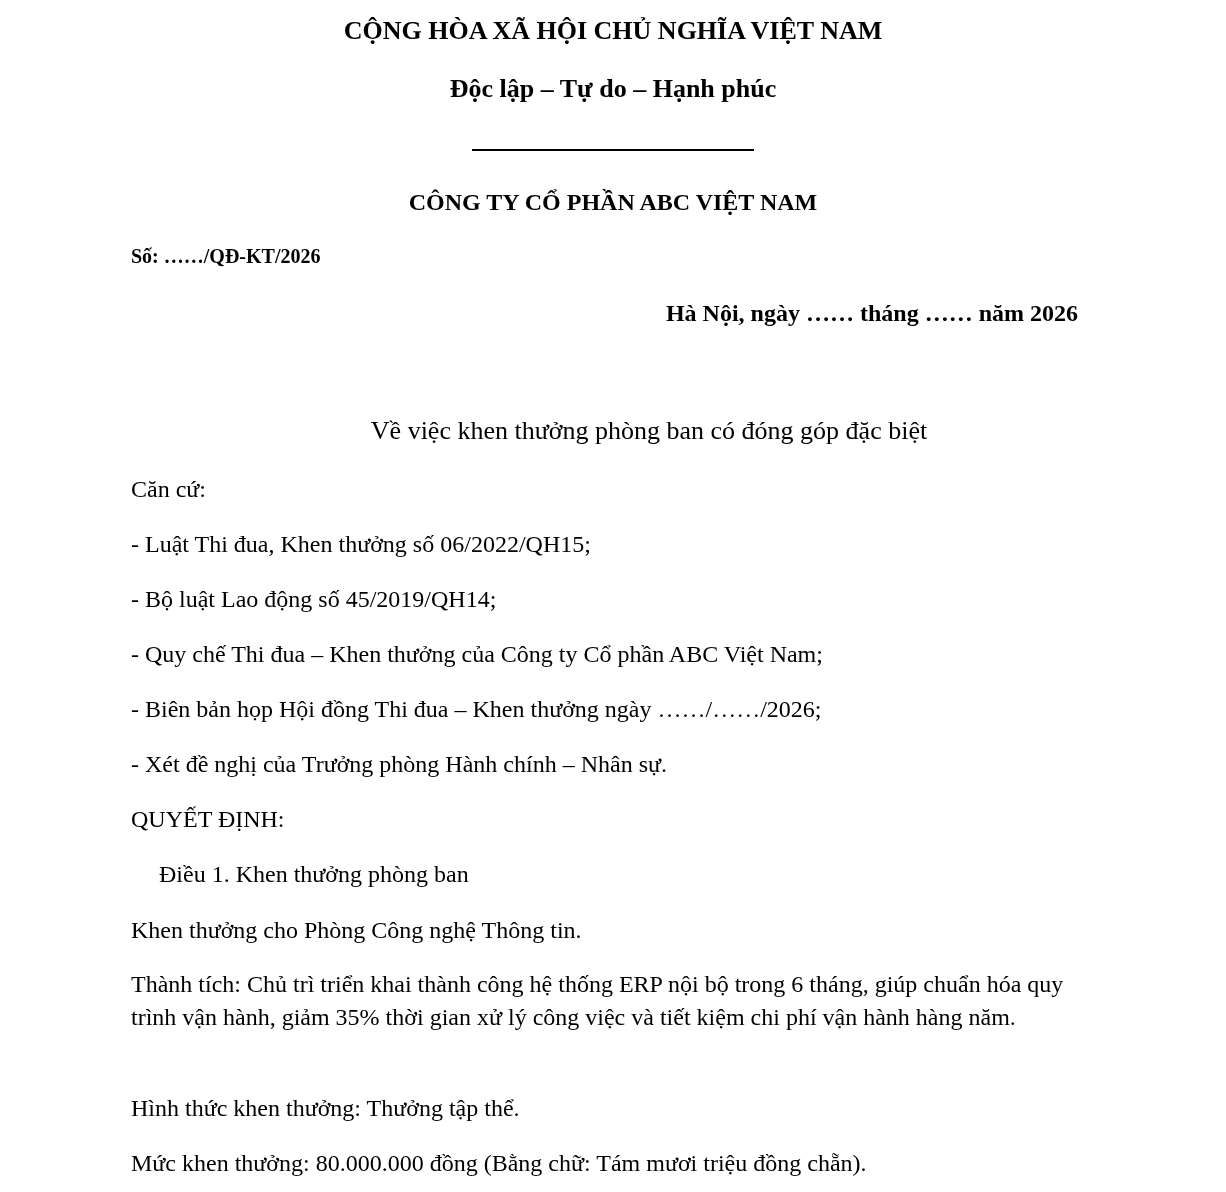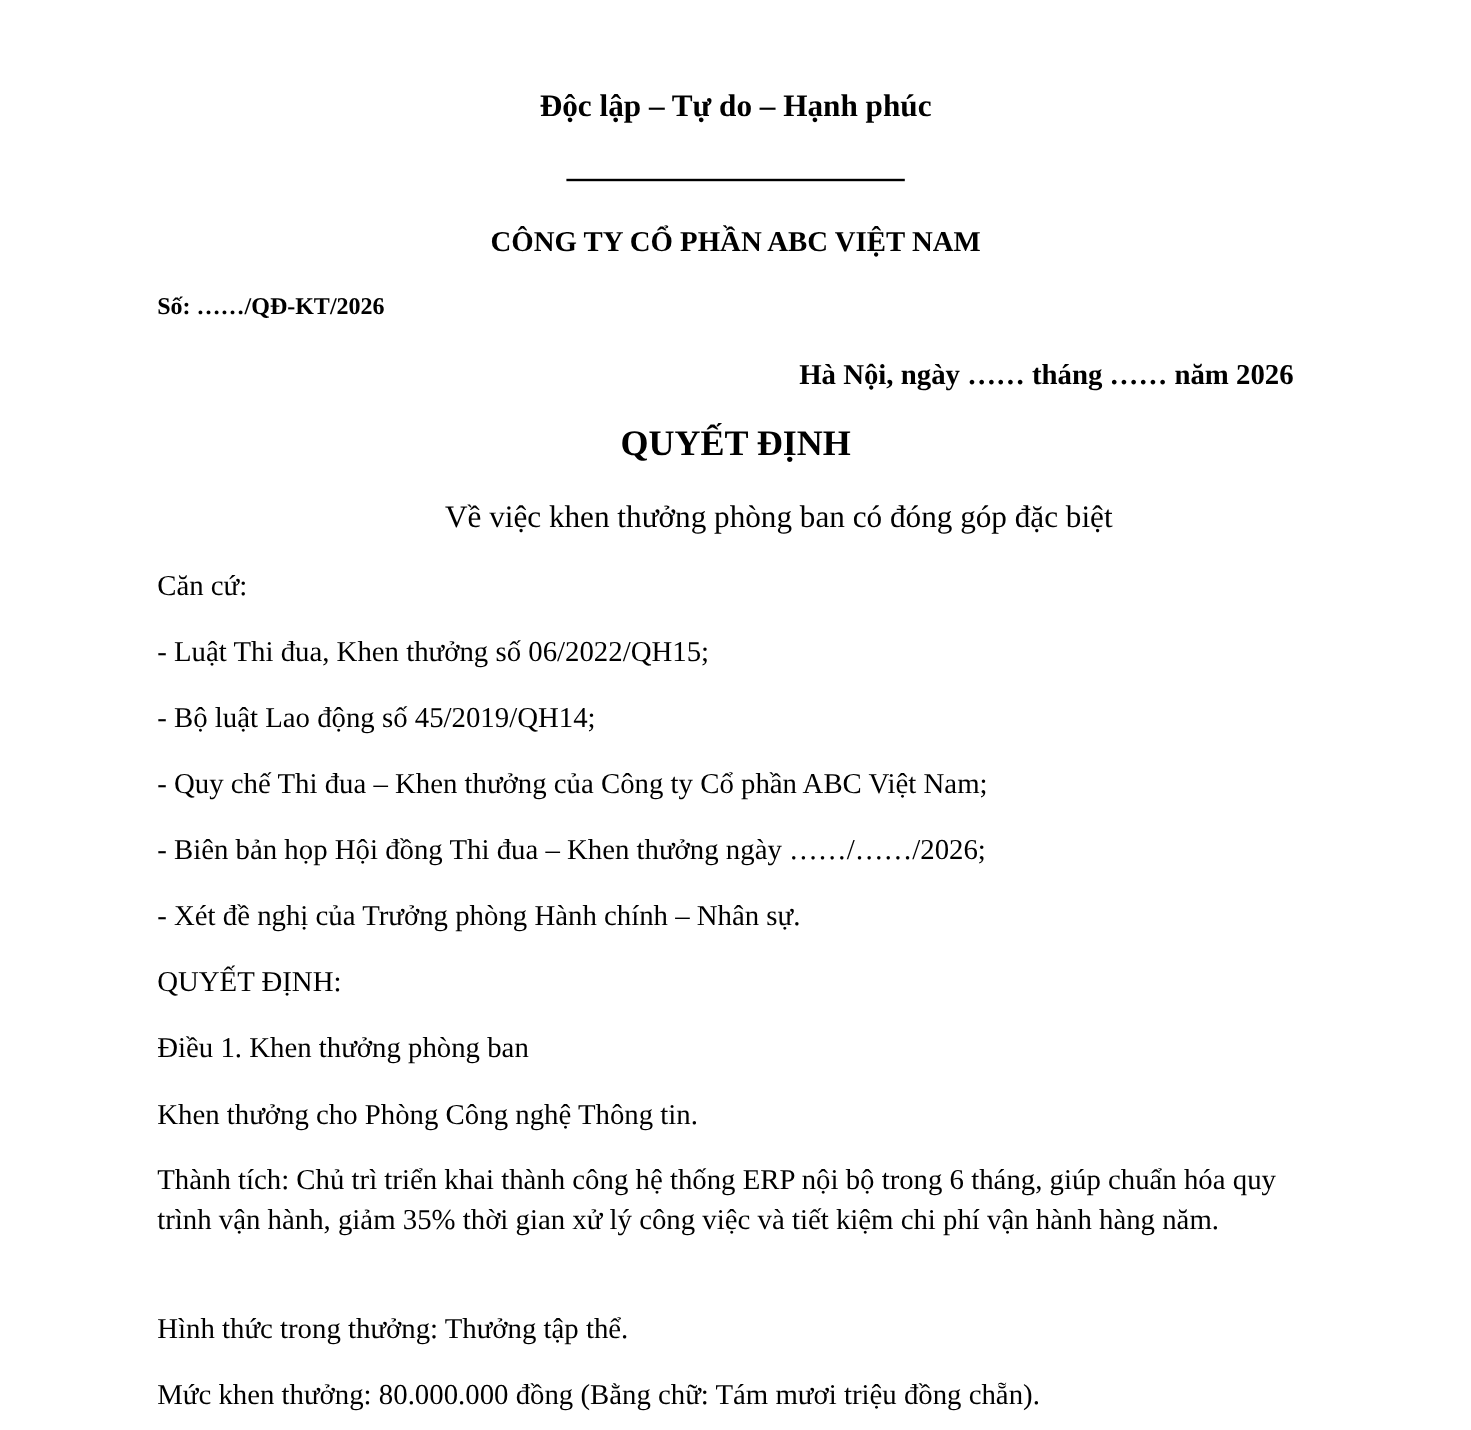--- a/index.html
+++ b/index.html
@@ -88,41 +88,41 @@
     font-size: 24px;
     line-height: 33px;
     white-space: normal;
   }
 </style>
 </head>
 <body>
 
 <div class="page">
 
+  <div class="abs center-line nation">CỘNG HÒA XÃ HỘI CHỦ NGHĨA VIỆT NAM</div>
   <div class="abs center-line motto">Độc lập – Tự do – Hạnh phúc</div>
   <div class="rule"></div>
 
   <div class="abs center-line company">CÔNG TY CỔ PHẦN ABC VIỆT NAM</div>
 
   <div class="abs docnum">Số: ……/QĐ-KT/2026</div>
   <div class="abs dateline">Hà Nội, ngày …… tháng …… năm 2026</div>
 
-  <div class="abs center-line title">QUYẾT ĐỊNH</div>
   <div class="abs center-line subtitle">Về việc khen thưởng phòng ban có đóng góp đặc biệt</div>
 
   <div class="abs para" style="top:477px;">Căn cứ:</div>
   <div class="abs para" style="top:532px;">- Luật Thi đua, Khen thưởng số 06/2022/QH15;</div>
   <div class="abs para" style="top:587px;">- Bộ luật Lao động số 45/2019/QH14;</div>
   <div class="abs para" style="top:642px;">- Quy chế Thi đua – Khen thưởng của Công ty Cổ phần ABC Việt Nam;</div>
   <div class="abs para" style="top:697px;">- Biên bản họp Hội đồng Thi đua – Khen thưởng ngày ……/……/2026;</div>
   <div class="abs para" style="top:752px;">- Xét đề nghị của Trưởng phòng Hành chính – Nhân sự.</div>
 
   <div class="abs para" style="top:807px;text-align:right;">QUYẾT ĐỊNH:</div>
 
-  <div class="abs para" style="top:862px;">Điều 1. Khen thưởng phòng ban</div>
+  <div class="abs para" style="top:862px;margin-left:28px;">Điều 1. Khen thưởng phòng ban</div>
   <div class="abs para" style="top:918px;">Khen thưởng cho Phòng Công nghệ Thông tin.</div>
 
   <div class="wrap" style="top:968px;">Thành tích: Chủ trì triển khai thành công hệ thống ERP nội bộ trong 6 tháng, giúp chuẩn hóa quy trình vận hành, giảm 35% thời gian xử lý công việc và tiết kiệm chi phí vận hành hàng năm.</div>
 
-  <div class="abs para" style="top:1096px;">Hình thức trong thưởng: Thưởng tập thể.</div>
+  <div class="abs para" style="top:1096px;">Hình thức khen thưởng: Thưởng tập thể.</div>
   <div class="abs para" style="top:1151px;">Mức khen thưởng: 80.000.000 đồng (Bằng chữ: Tám mươi triệu đồng chẵn).</div>
 
 </div>
 
 </body></html>

